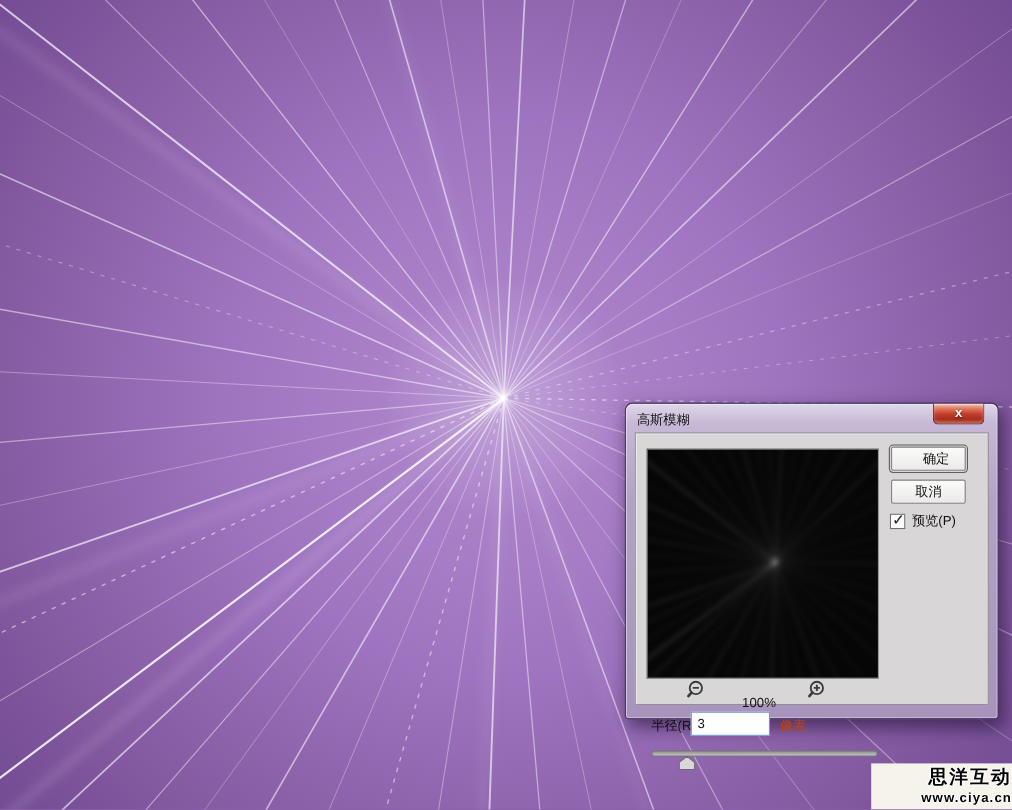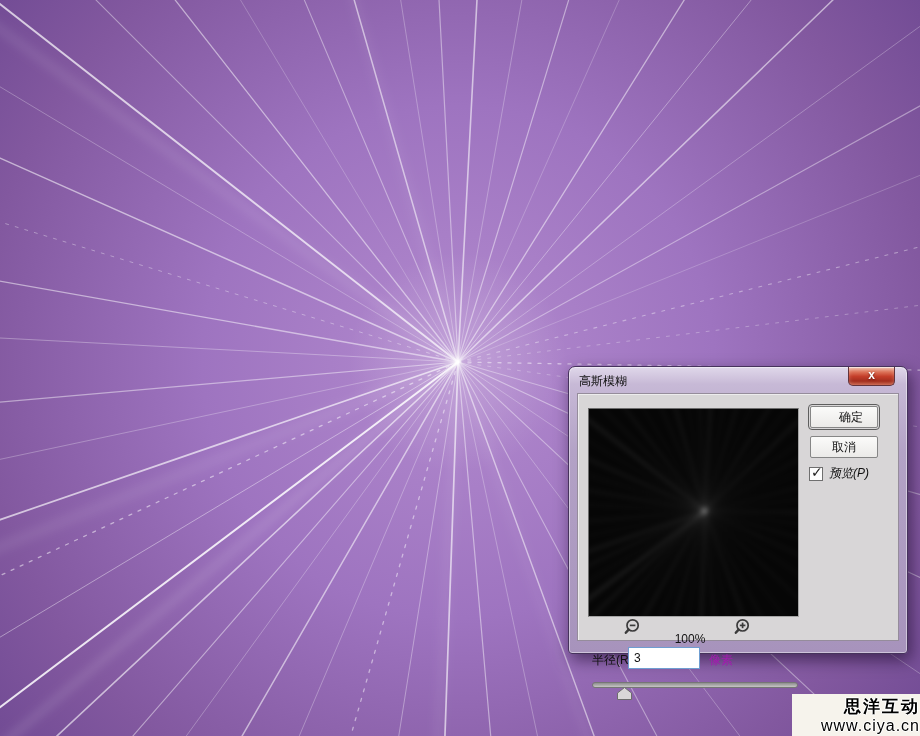--- a/index.html
+++ b/index.html
@@ -50,52 +50,52 @@
   #btn-cancel { top:42px;text-align:center; }
 
   .checkbox-row { position:absolute; left:231px; top:72px; height:15px; display:flex; align-items:center; }
   .checkbox {
     width:14px; height:14px; background:#fdfdfd; border:1px solid #6f6f6f;
     position:relative; cursor:pointer; flex:0 0 auto;
   }
   .checkbox .tick {
     position:absolute; left:1px; top:-4px; font-size:14px; font-weight:bold; color:#1d1d1d;
   }
-  .checkbox-label { margin-left:6px; font-size:12px; color:#111; white-space:nowrap;font-style:italic; }
+  .checkbox-label { margin-left:6px; font-size:12px; color:#111; white-space:nowrap; }
 
   .zoom-icon { position:absolute; width:19px; height:19px; cursor:pointer; }
   #zoom-out { left:46px; top:224px; }
   #zoom-in  { left:156px; top:224px; }
   .zoom-level { position:absolute; left:84px; top:227px; width:56px; text-align:center; font-size:12px; color:#111;margin-top:11px; }
 
   .radius-label { position:absolute; left:14px; top:258px; font-size:12px; color:#111; }
   .radius-input {
     position:absolute; left:50px; top:253px; width:72px; height:22px;
     border:1px solid #6f9dd1; background:#fff; font-size:12px; padding-left:5px;
     font-family:"Liberation Sans","DejaVu Sans",sans-serif; color:#111;
   }
-  .radius-unit { position:absolute; left:131px; top:258px; font-size:12px; color:#a21caf; }
+  .radius-unit { position:absolute; left:131px; top:258px; font-size:12px; color:#c2410c; }
 
   .slider-track {
     position:absolute; left:14px; top:288px; width:206px; height:6px;
     background:linear-gradient(#8e8e8e,#c6c5c4); border:1px solid #767676; border-radius:3px; cursor:pointer;
   }
   .slider-thumb { position:absolute; left:39px; top:293px; width:15px; height:13px; cursor:pointer; }
 
   
   .watermark {
     position:absolute; left:792px; top:694px; width:128px; height:42px;
     background:#f6f3ec; text-align:right; overflow:hidden;
   }
   .watermark .wm1 {
     font-size:17px; font-weight:bold; color:#000; letter-spacing:2px; line-height:22px; margin-top:2px;
     text-shadow:-1px 0 0 #fff,1px 0 0 #fff,0 -1px 0 #fff,0 1px 0 #fff;
   }
   .watermark .wm2 {
-    font-size:16px; font-weight:normal; color:#000; letter-spacing:1px; line-height:15px;
+    font-size:12px; font-weight:bold; color:#000; letter-spacing:1px; line-height:15px;
     text-shadow:-1px 0 0 #fff,1px 0 0 #fff,0 -1px 0 #fff,0 1px 0 #fff;
   }
 </style>
 </head>
 <body>
 
 <svg id="bg-canvas" width="920" height="736" viewBox="0 0 920 736" xmlns="http://www.w3.org/2000/svg">
   <defs>
     <radialGradient id="bgGrad" gradientUnits="userSpaceOnUse" cx="458" cy="362" r="640">
       <stop offset="0%" stop-color="#b28ace"></stop>

